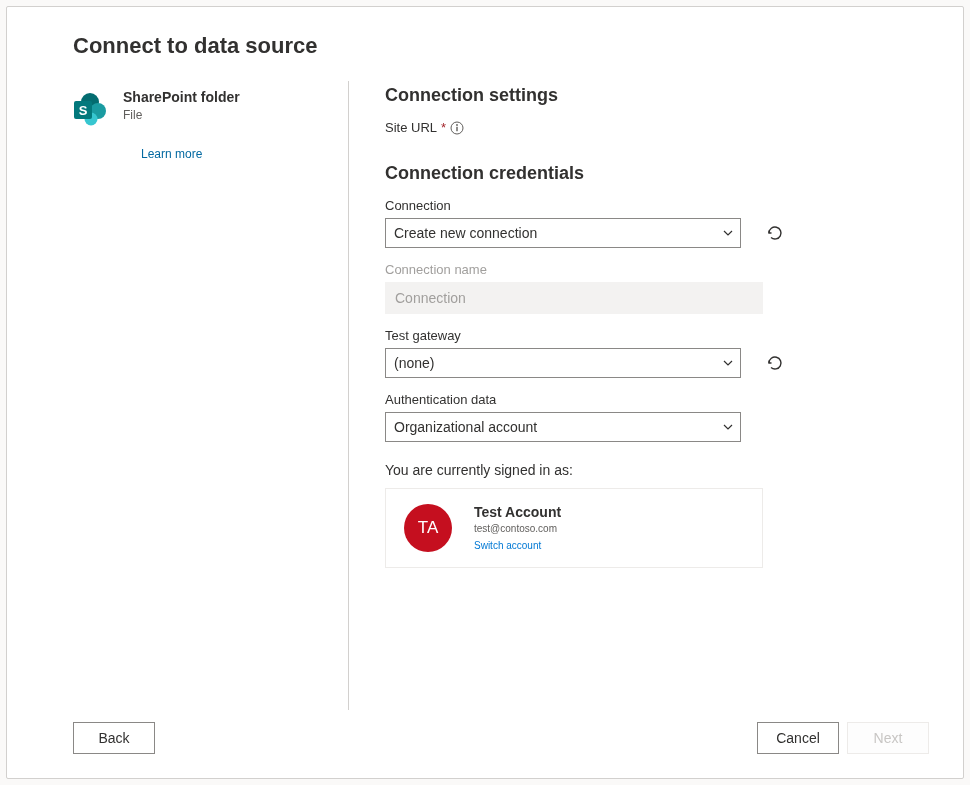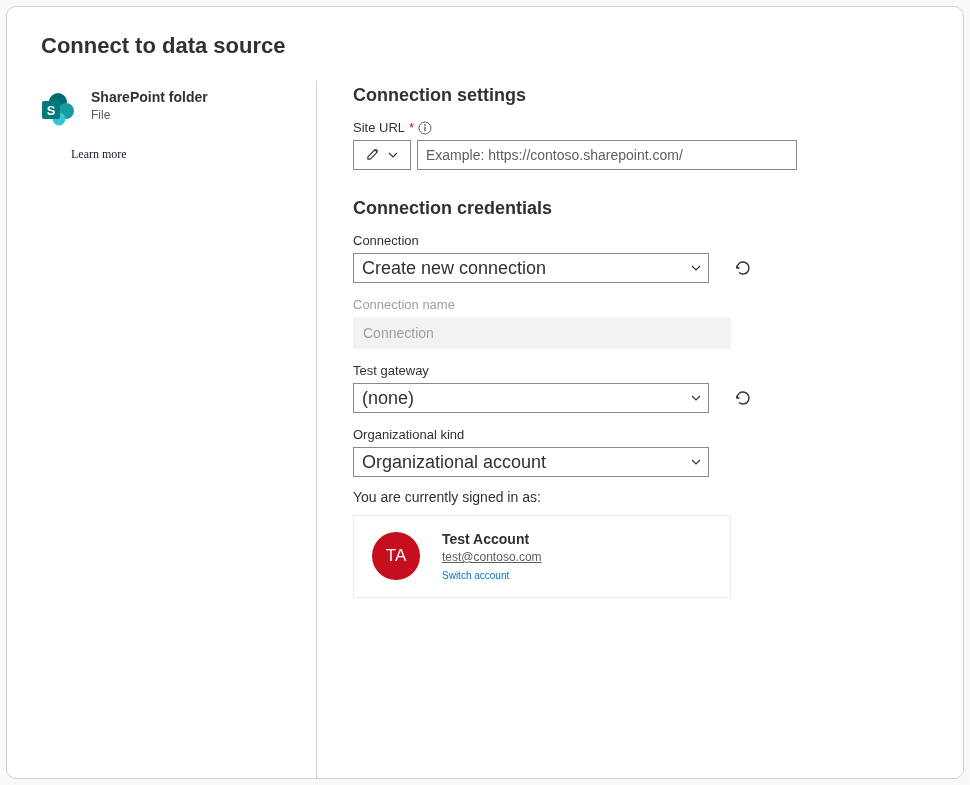--- a/index.html
+++ b/index.html
@@ -1,50 +1,50 @@
 <!DOCTYPE html>
 <html><head>
 <meta charset="utf-8">
 <style>
   * { box-sizing: border-box; margin: 0; padding: 0; }
   body { font-family: "Segoe UI", -apple-system, sans-serif; background: #faf9f8; width: 970px; height: 785px; overflow: hidden; position: relative; color: #323130; }
-  .dialog { position: absolute; inset: 6px; background: #ffffff; border: 1px solid #d2d0ce; border-radius: 10px; display: flex; flex-direction: column; }
+  .dialog { position: absolute; inset: 6px; background: #ffffff; border: 1px solid #d2d0ce; border-radius: 2px; display: flex; flex-direction: column; padding-left: 32px; }
   .header { padding: 26px 34px 12px 34px; }
   .header h1 { font-size: 22px; font-weight: 600; color: #323130; }
   .body { flex: 1; display: flex; padding: 10px 34px 0 34px; overflow: hidden; }
   .left { width: 276px; border-right: 1px solid #d2d0ce; padding-top: 8px; padding-right: 20px; position: relative; }
   .source-row { display: flex; gap: 14px; align-items: flex-start; }
   .sp-icon { width: 36px; height: 36px; flex-shrink: 0; margin-top: 2px; }
   .source-labels { display: flex; flex-direction: column; }
   .source-title { font-size: 14px; font-weight: 700; color: #323130; line-height: 1.2; }
   .source-sub { font-size: 12px; color: #605e5c; margin-top: 2px; }
-  .learn-more { display: block; margin-top: 20px; margin-left: 30px; font-size: 12px; color: #0f172a; text-decoration: none; cursor: pointer; font-family: Liberation Serif, serif; }
+  .learn-more { display: block; margin-top: 20px; margin-left: 68px; font-size: 12px; color: #0369a1; text-decoration: none; cursor: pointer; }
   .right { flex: 1; padding-left: 36px; padding-top: 4px; }
   .section-title { font-size: 18px; font-weight: 600; margin-bottom: 10px; color: #323130; }
   .field-label { font-size: 13px; color: #323130; margin-top: 14px; margin-bottom: 5px; display: flex; align-items: center; gap: 4px; }
   .field-label.disabled { color: #a19f9d; }
   .req { color: #a4262c; }
   .info-icon { width: 14px; height: 14px; display: inline-flex; align-items: center; justify-content: center; }
   .row { display: flex; gap: 6px; align-items: center; }
   .pencil-combo { display: flex; align-items: center; justify-content: center; gap: 6px; width: 58px; height: 30px; border: 1px solid #8a8886; background: #fff; cursor: pointer; }
   .textbox { flex: 1; max-width: 380px; height: 30px; border: 1px solid #8a8886; padding: 0 8px; font-size: 14px; font-family: inherit; color: #323130; }
   .textbox::placeholder { color: #605e5c; }
-  .select { height: 30px; border: 1px solid #8a8886; background: #fff; padding: 0 6px 0 8px; font-size: 18px; display: flex; align-items: center; justify-content: space-between; cursor: pointer; }
+  .select { height: 30px; border: 1px solid #8a8886; background: #fff; padding: 0 6px 0 8px; font-size: 14px; display: flex; align-items: center; justify-content: space-between; cursor: pointer; }
   .select-wide { width: 356px; }
   .select-med { width: 356px; }
   .chev { width: 12px; height: 12px; display: inline-flex; }
   .refresh-btn { width: 24px; height: 24px; display: inline-flex; align-items: center; justify-content: center; cursor: pointer; margin-left:16px; }
   .disabled-input { width: 378px; height: 32px; background: #f3f2f1; padding: 0 10px; font-size: 14px; color: #a19f9d; display: flex; align-items: center; }
   .cred-section { margin-top: 28px; }
-  .signin-label { font-size: 14px; margin-top: 12px; margin-bottom: 10px; }
+  .signin-label { font-size: 14px; margin-top: 20px; margin-bottom: 10px; }
   .account-card { width: 378px; border: 1px solid #edebe9; padding: 14px 18px; display: flex; gap: 22px; align-items: center; }
   .avatar { width: 48px; height: 48px; border-radius: 50%; background: #c50f1f; color: #fff; display: flex; align-items: center; justify-content: center; font-size: 17px; font-weight: 400; flex-shrink: 0; }
   .account-info { display: flex; flex-direction: column; line-height:1.35; }
   .account-name { font-size: 14px; font-weight: 600; color: #323130; }
-  .account-email { font-size: 12px; color: #605e5c; text-decoration: underline; }
+  .account-email { font-size: 10px; color: #605e5c; }
   .switch-link { font-size: 10px; color: #0078d4; cursor: pointer; margin-top: 4px; }
   .footer { padding: 12px 34px 24px 34px; display: flex; justify-content: space-between; align-items: center; }
   .btn { min-width: 82px; height: 32px; padding: 0 18px; border: 1px solid #8a8886; background: #fff; font-family: inherit; font-size: 14px; cursor: pointer; color: #323130; }
   .btn.disabled { border-color: #edebe9; color: #c8c6c4; cursor: default; background:#fdfdfd; }
   .footer-right { display: flex; gap: 8px; }
   .left-mask { position:absolute; left:0; right:20px; bottom:0; height:42px; background:#fff; }
 </style>
 </head>
 <body>
 
@@ -80,36 +80,20 @@
         <span>Site URL</span>
         <span class="req">*</span>
         <span class="info-icon">
           <svg viewBox="0 0 14 14" width="14" height="14">
               <circle cx="7" cy="7" r="6" fill="none" stroke="#605e5c" stroke-width="1"></circle>
               <circle cx="7" cy="4" r="0.9" fill="#605e5c"></circle>
               <rect x="6.3" y="5.8" width="1.4" height="4.4" fill="#605e5c"></rect>
             </svg>
         </span>
       </div>
-      <div class="row">
-        <div class="pencil-combo">
-          <span>
-            <svg viewBox="0 0 16 16" width="15" height="15">
-                <path d="M2 11.5 L9.5 4 L12 6.5 L4.5 14 L2 14 Z" fill="none" stroke="#323130" stroke-width="1.2" stroke-linejoin="round"></path>
-                <path d="M10.2 3.3 l2.5 2.5" stroke="#323130" stroke-width="1.2"></path>
-              </svg>
-          </span>
-          <span class="chev">
-            <svg viewBox="0 0 12 12" width="12" height="12">
-                <path d="M2 4 L6 8 L10 4" fill="none" stroke="#323130" stroke-width="1.2"></path>
-              </svg>
-          </span>
-        </div>
-        <input type="text" class="textbox" placeholder="Example: https://contoso.sharepoint.com/" style="">
-      </div>
 
       <div class="cred-section">
         <div class="section-title">Connection credentials</div>
 
         <div class="field-label">Connection</div>
         <div class="row">
           <div class="select select-wide">
             <span>Create new connection</span>
             <span class="chev">
                 <svg viewBox="0 0 12 12" width="12" height="12">
@@ -141,21 +125,21 @@
               </span>
           </div>
           <span class="refresh-btn">
             <svg viewBox="0 0 18 18" width="18" height="18">
                 <path d="M3 9 a6 6 0 1 1 2 4.5" fill="none" stroke="#323130" stroke-width="1.4"></path>
                 <path d="M3 6.5 L3 9 L5.5 9" fill="none" stroke="#323130" stroke-width="1.4"></path>
               </svg>
           </span>
         </div>
 
-        <div class="field-label">Organizational kind</div>
+        <div class="field-label">Authentication data</div>
         <div class="select select-med">
           <span>Organizational account</span>
           <span class="chev">
               <svg viewBox="0 0 12 12" width="12" height="12">
                 <path d="M2 4 L6 8 L10 4" fill="none" stroke="#323130" stroke-width="1.2"></path>
               </svg>
             </span>
         </div>
 
         <div class="signin-label">You are currently signed in as:</div>
@@ -164,13 +148,20 @@
           <div class="account-info">
             <span class="account-name">Test Account</span>
             <span class="account-email">test@contoso.com</span>
             <span class="switch-link">Switch account</span>
           </div>
         </div>
       </div>
     </div>
   </div>
 
+  <div class="footer">
+    <button class="btn">Back</button>
+    <div class="footer-right">
+      <button class="btn">Cancel</button>
+      <button class="btn disabled">Next</button>
+    </div>
+  </div>
 </div>
 
 </body></html>

